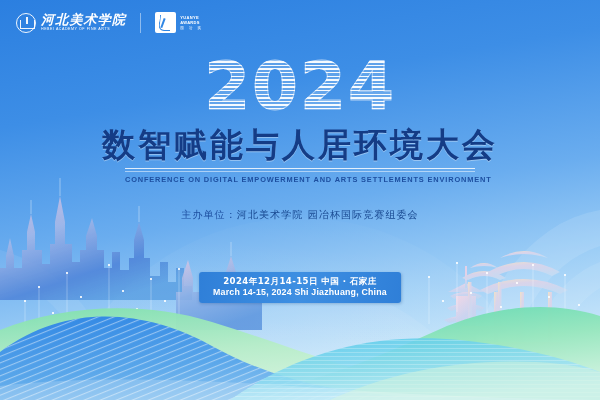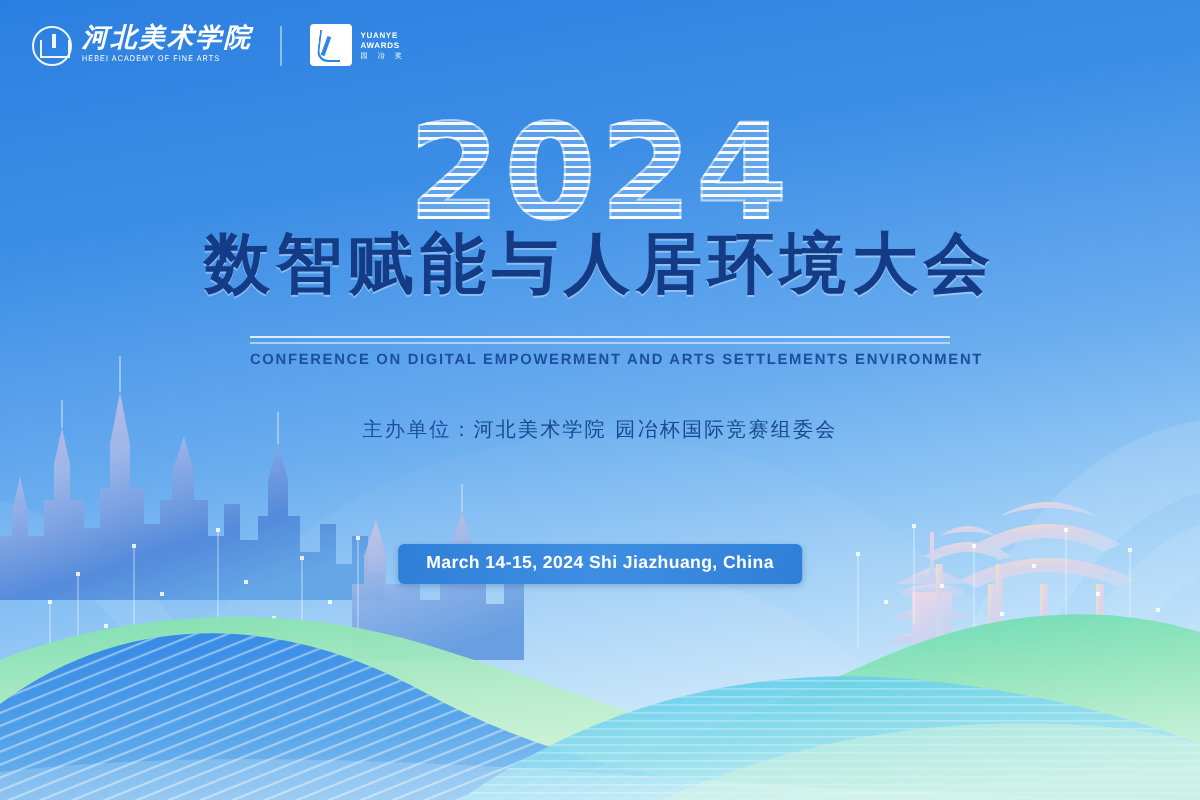--- a/index.html
+++ b/index.html
@@ -104,21 +104,21 @@
         rgba(255,255,255,.95) 0px, rgba(255,255,255,.95) 1.4px,
         rgba(255,255,255,0) 1.4px, rgba(255,255,255,0) 3.6px);
     -webkit-background-clip:text; background-clip:text;
     color:transparent;
     -webkit-text-stroke:1px rgba(255,255,255,.55);
     text-shadow:0 0 1px rgba(255,255,255,.18);
   }
 
   
   .title-cn {
-    position:absolute; left:0; right:0; top:113px;
+    position:absolute; left:0; right:0; top:126px;
     font-family:"DejaVu Sans",sans-serif;
     font-size:33px; font-weight:700;
     letter-spacing:3px;
     color:#143c86;
     line-height:1.15;
     text-shadow:0 1px 0 rgba(255,255,255,.35);
   }
 
   
   .sub-block {
@@ -433,17 +433,18 @@
       <div class="rule"></div>
       <div class="rule thin"></div>
       <div class="title-en">CONFERENCE ON DIGITAL EMPOWERMENT AND ARTS SETTLEMENTS ENVIRONMENT</div>
     </div>
 
     <div class="host">
       <span>主办单位：</span><span class="org">河北美术学院  园冶杯国际竞赛组委会</span>
     </div>
 
     <div class="date-badge">
+      <div class="date-cn">2024年12月14-15日  中国 · 石家庄</div>
       <div class="date-en">March 14-15, 2024 Shi Jiazhuang, China</div>
     </div>
   </div>
 
 </div>
 
 </body></html>

